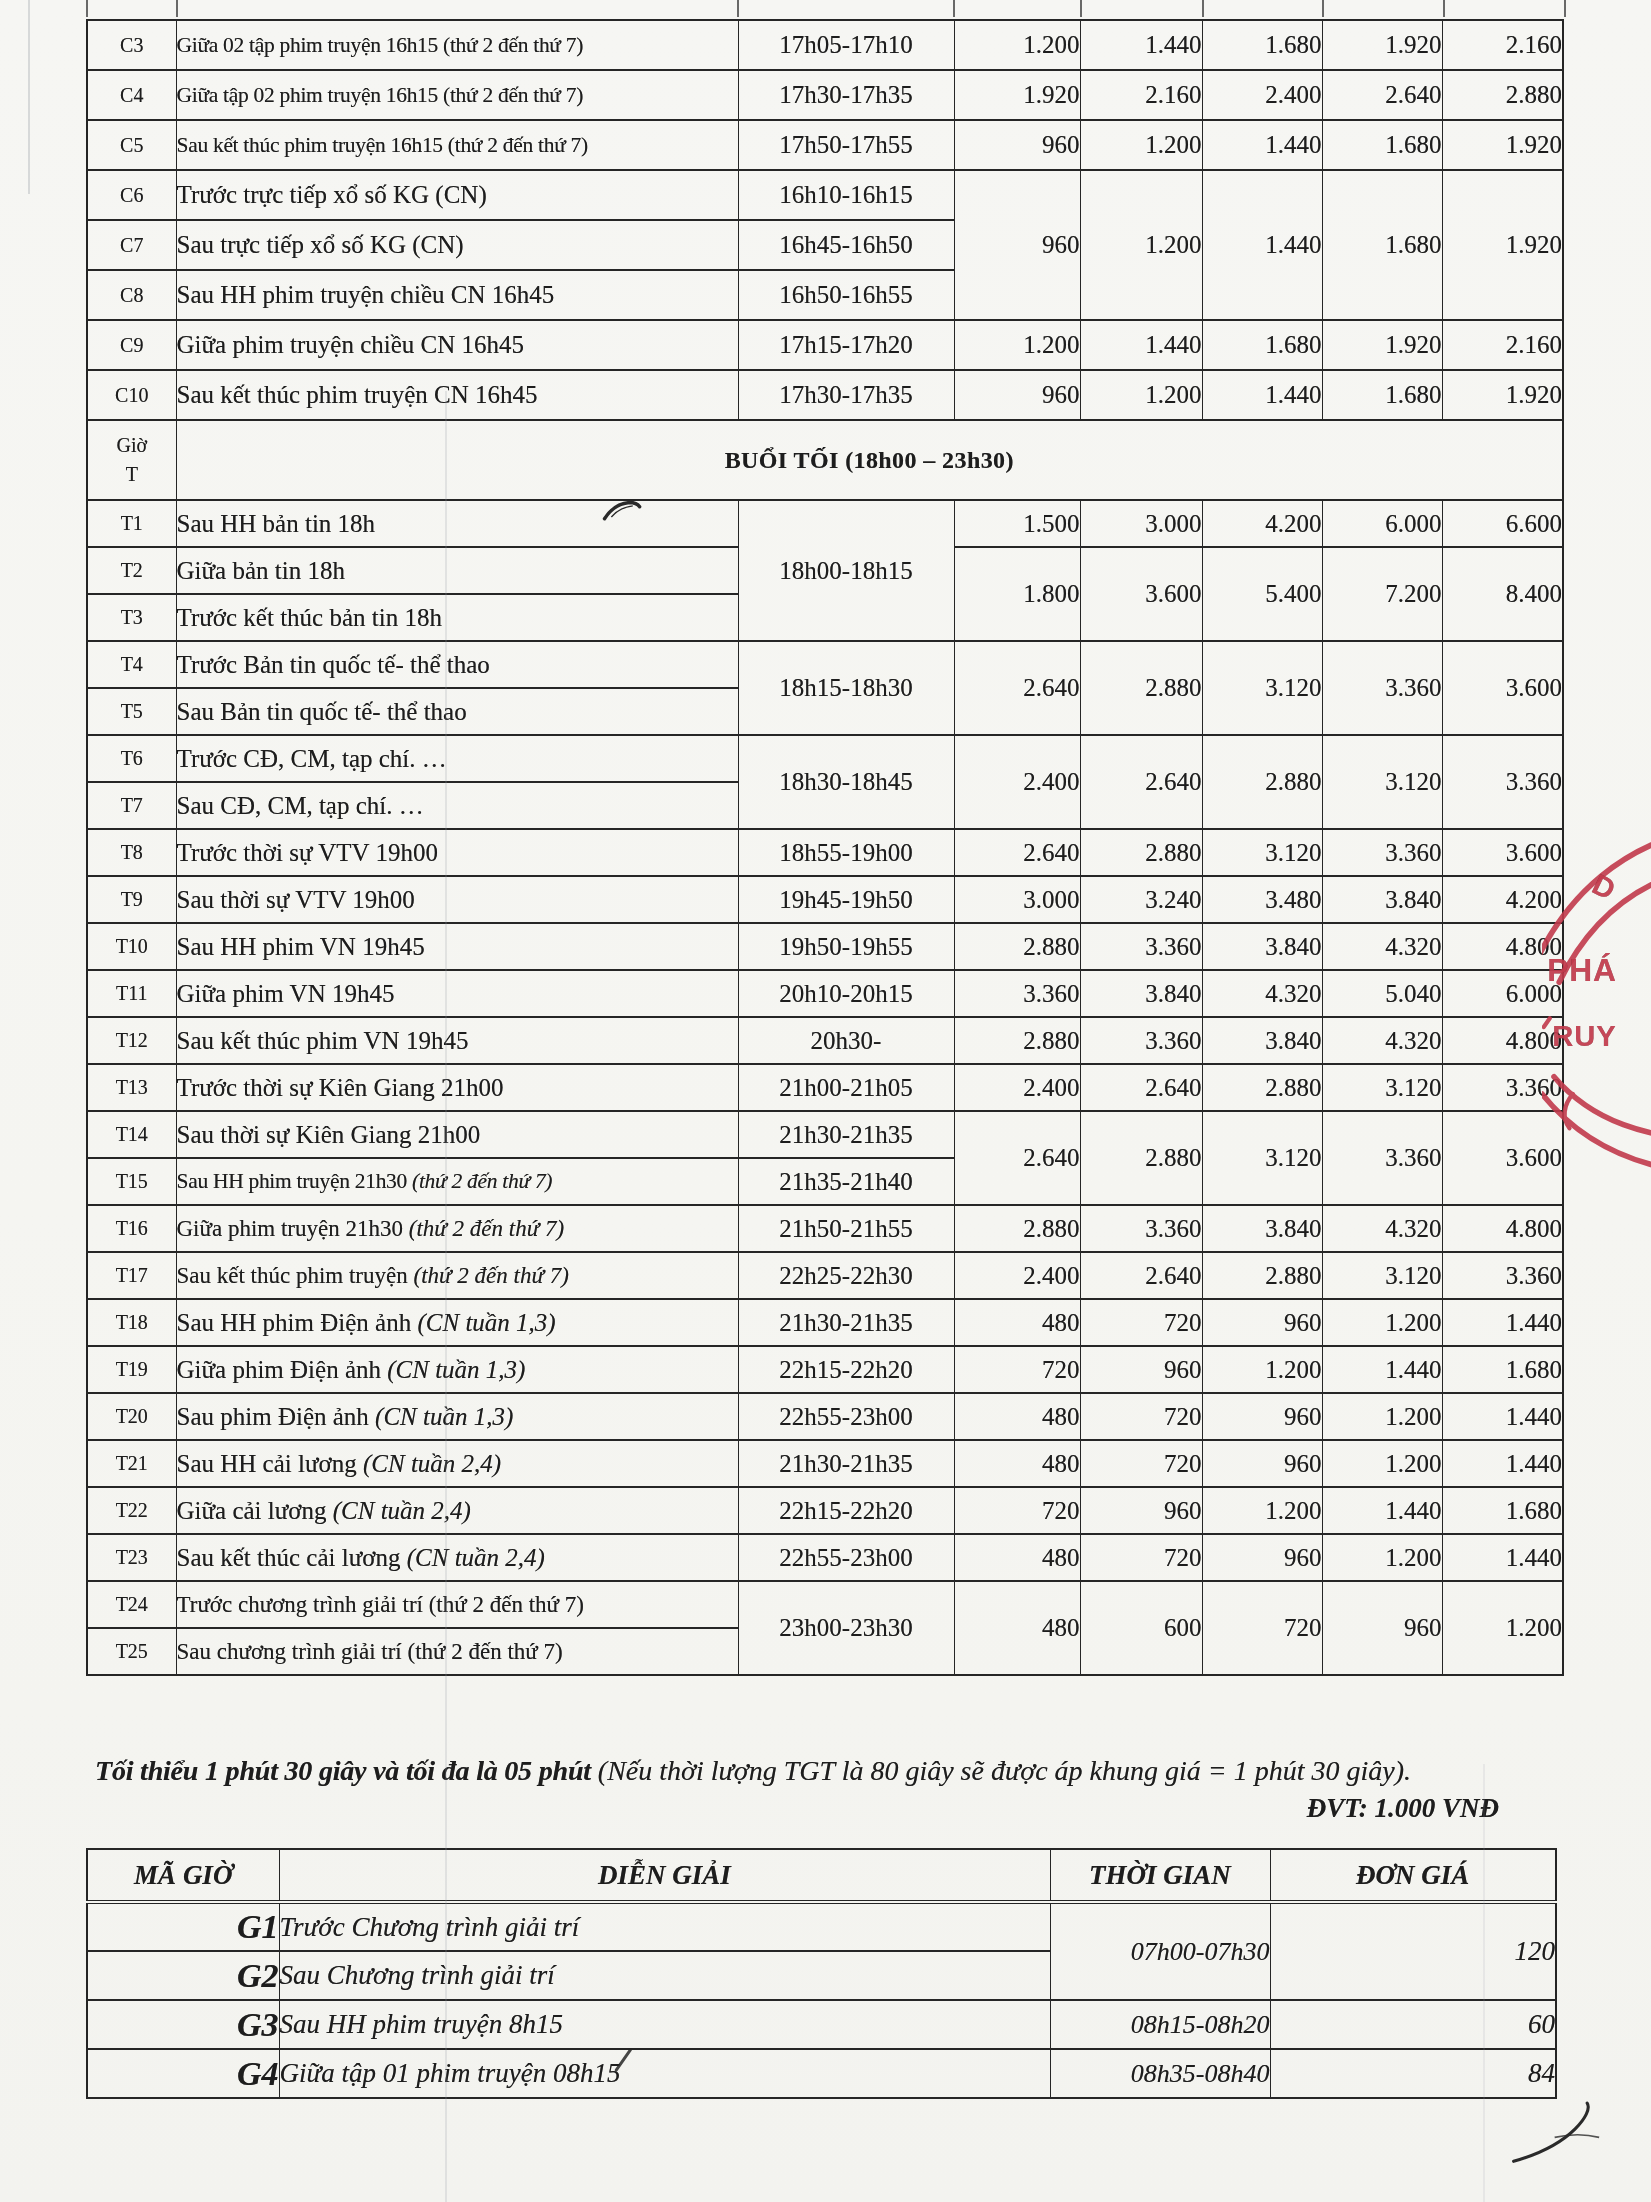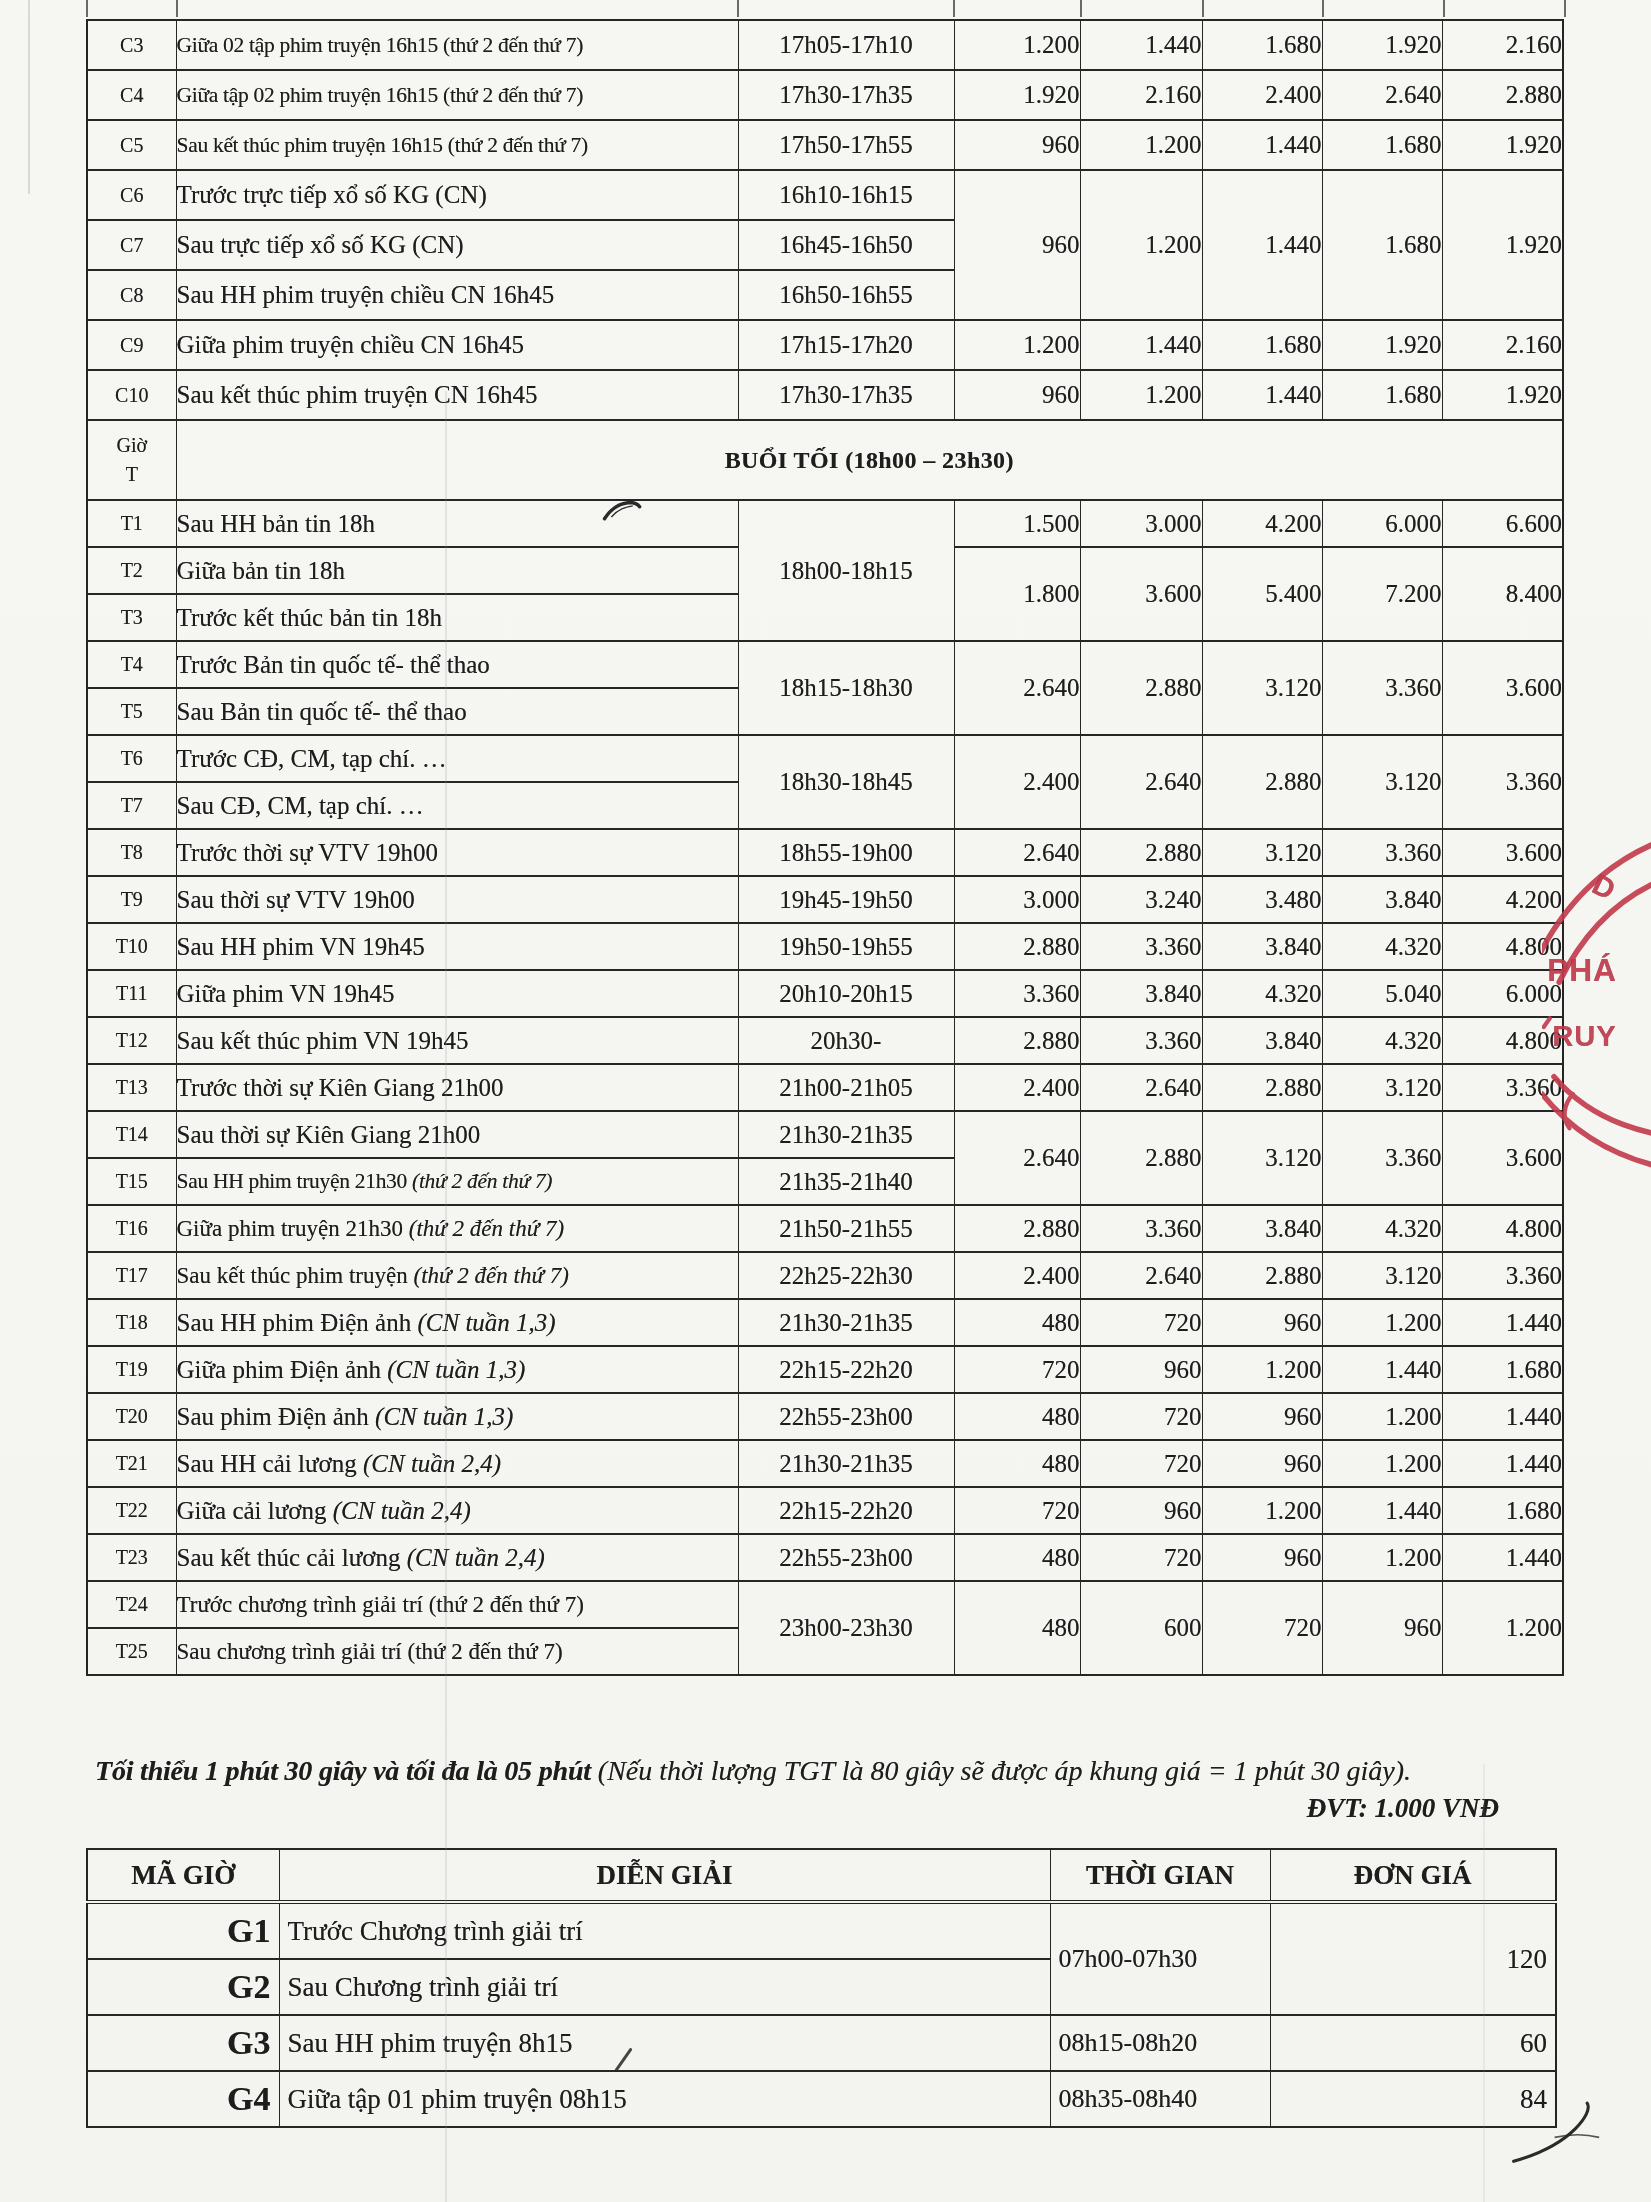--- a/index.html
+++ b/index.html
@@ -46,28 +46,28 @@
     font-size:27px;font-weight:bold;font-style:italic;white-space:nowrap;
   }
   
   table.gdoc{
     position:absolute;left:86px;top:1848px;width:1469px;
     border-collapse:collapse;table-layout:fixed;
     border:2.6px solid #242424;
   }
   table.gdoc td{
     border:1.7px solid #262626;border-top-width:2.6px;border-bottom-width:2.6px;
-    padding:8px;vertical-align:middle;
+    padding:0;vertical-align:middle;font-style:italic;
   }
   tr.g-head-row{height:53px;}
   tr.g-row{height:49px;}
   td.g-head{text-align:center;font-size:27px;font-weight:bold;border-bottom:4.3px double #242424 !important;}
   td.g-code{text-align:right;font-size:34px;font-weight:bold;}
   td.g-desc{font-size:27px;padding-left:15.5px;white-space:nowrap;}
-  td.g-time{text-align:left;font-size:26px;}
+  td.g-time{text-align:right;font-size:26px;}
   td.g-price{text-align:right;font-size:27px;padding-right:22.4px;}
   
   .stub{position:absolute;top:0;width:1.7px;height:17px;background:#3a3a3a;opacity:.75;}
   .streak{position:absolute;background:#8f95a0;}
   .pen{position:absolute;}
   .g4-slash{
     position:absolute;left:622px;top:2046px;width:3.4px;height:27.5px;
     background:#262626;transform:rotate(35deg);border-radius:1.7px;opacity:.85;
   }
   .stamp-box{position:absolute;left:1542px;top:819px;width:109px;height:361px;}

